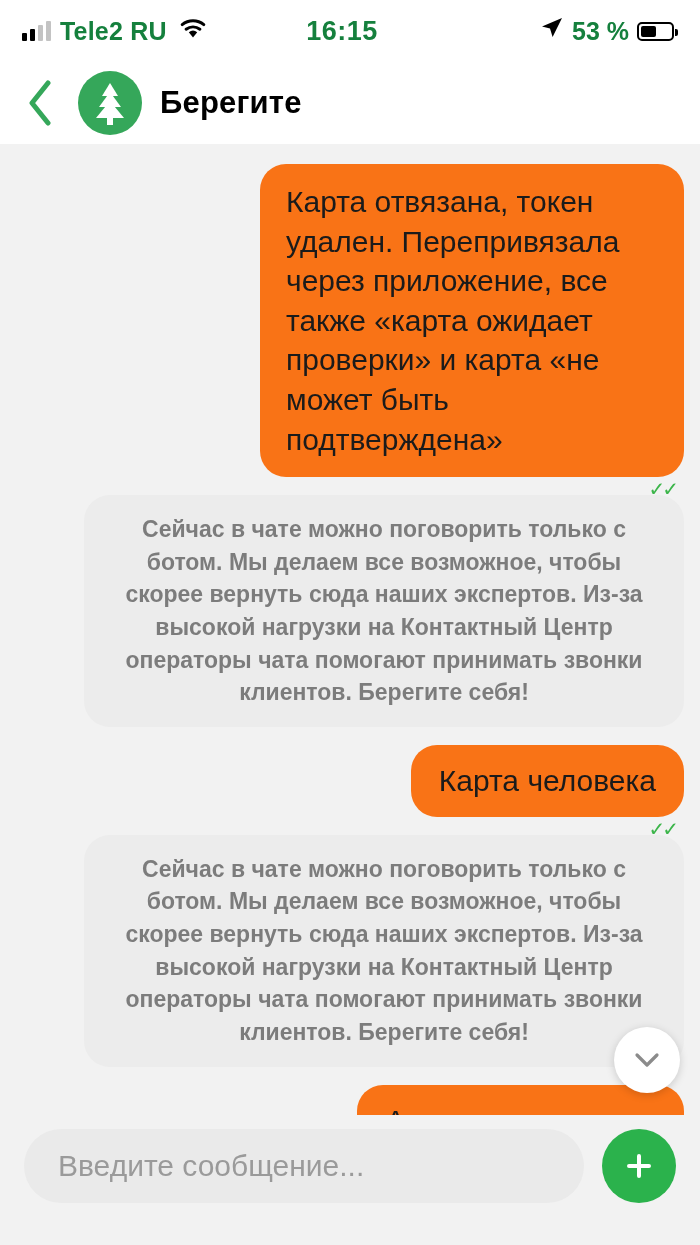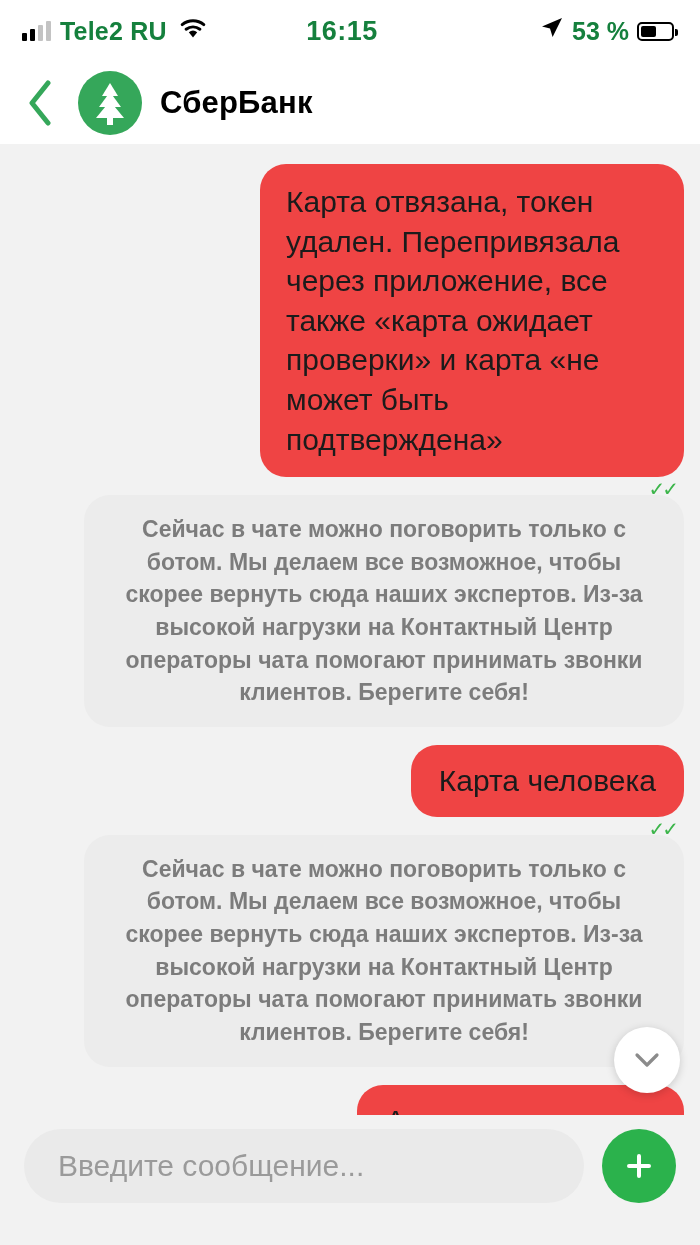--- a/index.html
+++ b/index.html
@@ -159,21 +159,21 @@
   .bubble {
     border-radius: 26px;
     padding: 18px 26px;
     font-size: 30px;
     line-height: 1.32;
     color: #222;
     max-width: 424px;
     word-wrap: break-word;
   }
   .bubble.out {
-    background: #ef4444;
+    background: #f97316;
     color: #1b1b1b;
   }
   .bubble.in {
     background: #ececec;
     color: #7c7c7c;
     font-weight: bold;
     font-size: 23px;
     line-height: 1.42;
     text-align: center;
     max-width: 600px;
@@ -297,21 +297,21 @@
       </svg>
     </div>
     <div class="avatar">
       <svg width="44" height="48" viewBox="0 0 44 48">
         <polygon points="22,4 30,17 14,17" fill="#ffffff"></polygon>
         <polygon points="22,13 33,28 11,28" fill="#ffffff"></polygon>
         <polygon points="22,22 36,39 8,39" fill="#ffffff"></polygon>
         <rect x="19" y="38" width="6" height="8" fill="#ffffff"></rect>
       </svg>
     </div>
-    <div class="nav-title">СберБанк</div>
+    <div class="nav-title">Берегите</div>
   </div>
 
   <div class="chat">
 
     <div class="row out">
       <div class="msg-wrap">
         <div class="bubble out">Карта отвязана, токен удален. Перепривязала через приложение, все также «карта ожидает проверки» и карта «не может быть подтверждена»</div>
         <span class="ticks">✓✓</span>
       </div>
     </div>

